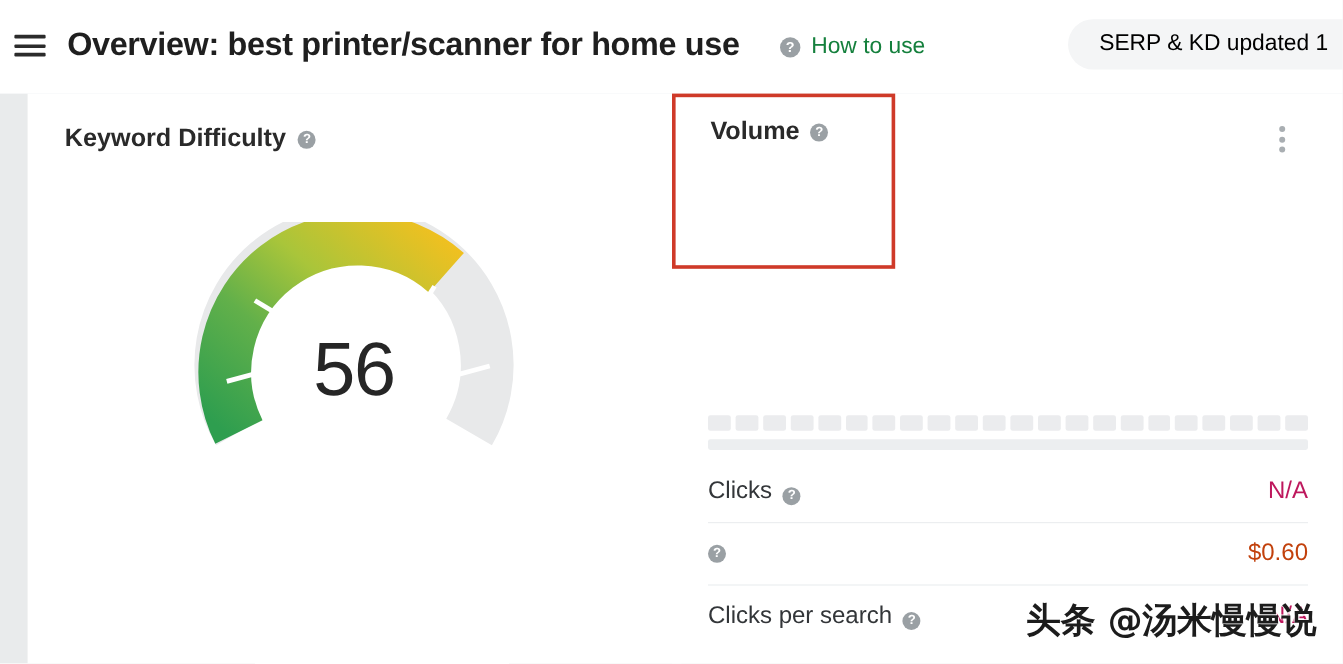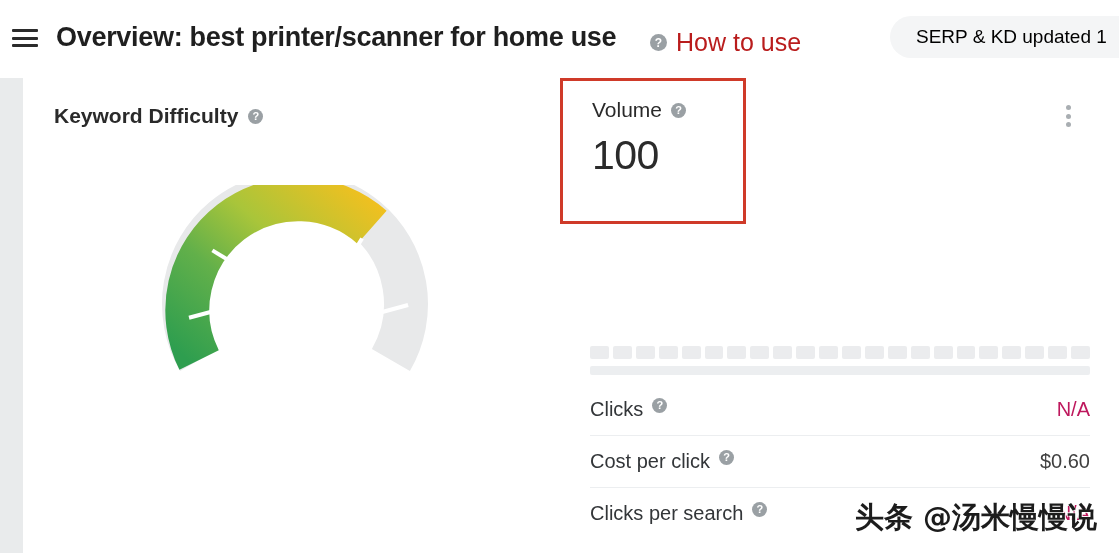--- a/index.html
+++ b/index.html
@@ -24,21 +24,21 @@
   .hamburger span{ display:block; height:3px; background:#2b2b2b; border-radius:1px; }
   .page-title{
     position:absolute; left:56px; top:22px;
     font-size:27px; font-weight:bold; color:#1f1f1f;
     letter-spacing:-0.3px; white-space:nowrap;
   }
   .howto{
     position:absolute; left:650px; top:28px;
     display:flex; align-items:center; gap:9px; cursor:pointer;
   }
-  .howto-label{ font-size:25px; color:#b91c1c; white-space:nowrap; }
+  .howto-label{ font-size:19px; color:#15803d; white-space:nowrap; }
   .qmark{
     display:inline-flex; align-items:center; justify-content:center;
     width:17px; height:17px; border-radius:50%;
     background:#9aa0a4; color:#ffffff;
     font-size:12px; font-weight:bold; line-height:1;
     flex:0 0 auto; font-family:"Liberation Sans",sans-serif;
   }
   .qmark.sm{ width:15px; height:15px; font-size:11px; }
   .serp-pill{
     position:absolute; left:890px; top:16px;
@@ -72,21 +72,21 @@
     font-size:22px; color:#3c3c3c;
   }
   .kd-note{
     position:absolute; left:40px; top:472px; width:465px;
     text-align:center; font-size:18px; line-height:26px; color:#9b9fa3;
   }
 
   
   .vol-block{ position:absolute; left:32px; top:20px; }
   .vol-title{ display:flex; align-items:center; gap:9px; }
-  .vol-title-text{ font-size:21px; font-weight:normal; color:#2a2a2a; }
+  .vol-title-text{ font-size:21px; font-weight:bold; color:#2a2a2a; }
   .vol-value{ margin-top:12px; font-size:41px; color:#2b2b2b; line-height:1.05; letter-spacing:-0.5px; }
 
   .kebab{
     position:absolute; left:1060px; top:103px; width:16px; height:26px;
     display:flex; flex-direction:column; align-items:center; justify-content:space-between;
     padding:2px 0; cursor:pointer;
   }
   .kebab i{ width:5px; height:5px; border-radius:50%; background:#a9aeb2; display:block; }
 
   
@@ -101,23 +101,23 @@
   .sk-bars i{ flex:1 1 auto; height:13px; background:#ebecee; border-radius:2px; display:block; }
   .sk-axis{ position:absolute; left:0; top:20px; width:500px; height:9px; background:#eceef0; border-radius:2px; }
 
   
   .rows{ position:absolute; left:30px; top:305px; width:500px; }
   .row{
     height:52px; display:flex; align-items:center; justify-content:space-between;
     border-top:1px solid #eceef0;
   }
   .row:first-child{ border-top:none; }
-  .row-label{ display:flex; align-items:flex-start; gap:9px; }
+  .row-label{ display:flex; align-items:flex-end; gap:9px; }
   .row-label-text{ font-size:20px; color:#333639; }
-  .row-value{ font-size:20px; color:#404040; }
+  .row-value{ font-size:20px; color:#c2410c; }
   .row-value.na{ color:#be185d; }
 
   
   .watermark{
     position:absolute; left:855px; top:498px; z-index:60;
     font-size:29px; font-weight:bold; color:#1c1c1c;
     font-family:"DejaVu Sans",sans-serif; white-space:nowrap;
     text-shadow: 1px 1px 0 rgba(255,255,255,.85), -1px -1px 0 rgba(255,255,255,.85);
   }
 </style>
@@ -163,32 +163,32 @@
 
         <path d="M 54.1 175.0 A 111 111 0 0 1 227.0 42.2" fill="none" stroke="url(#kdgrad)" stroke-width="44" stroke-linecap="butt"></path>
 
         <g stroke="#ffffff" stroke-width="4">
           <line x1="44.0" y1="132.8" x2="86.0" y2="121.5"></line>
           <line x1="67.4" y1="65.4" x2="104.1" y2="87.6"></line>
           <line x1="217.1" y1="53.5" x2="194.4" y2="89.7"></line>
           <line x1="263.1" y1="120.0" x2="221.6" y2="131.2"></line>
         </g>
       </svg>
+      <div class="gauge-value">56</div>
     </div>
 
     <div class="kd-note">We estimate that you’ll need backlinks from ~108 websites to rank in the top 10 for this keyword</div>
   </div>
 
   <div class="card card-right">
     <div class="vol-block">
       <div class="vol-title">
         <span class="vol-title-text">Volume</span>
         <span class="qmark sm">?</span>
       </div>
-      <div class="vol-value">100</div>
     </div>
 
     <div class="skeleton">
       <div class="sk-bars">
         <i></i>
           <i></i>
           <i></i>
           <i></i>
           <i></i>
           <i></i>
@@ -215,21 +215,20 @@
     <div class="rows">
       <div class="row">
         <span class="row-label">
           <span class="row-label-text">Clicks</span>
           <span class="qmark sm">?</span>
         </span>
         <span class="row-value na">N/A</span>
       </div>
       <div class="row">
         <span class="row-label">
-          <span class="row-label-text">Cost per click</span>
           <span class="qmark sm">?</span>
         </span>
         <span class="row-value">$0.60</span>
       </div>
       <div class="row">
         <span class="row-label">
           <span class="row-label-text">Clicks per search</span>
           <span class="qmark sm">?</span>
         </span>
         <span class="row-value na">N/A</span>

